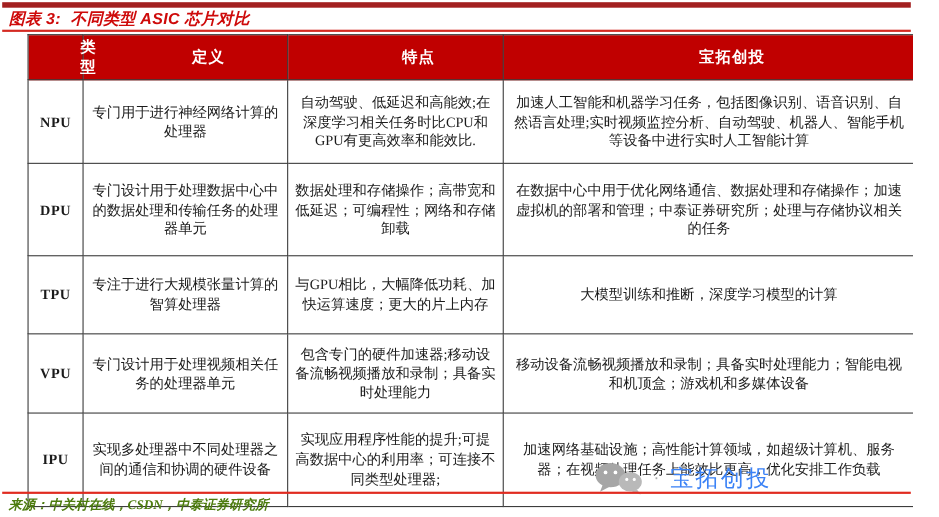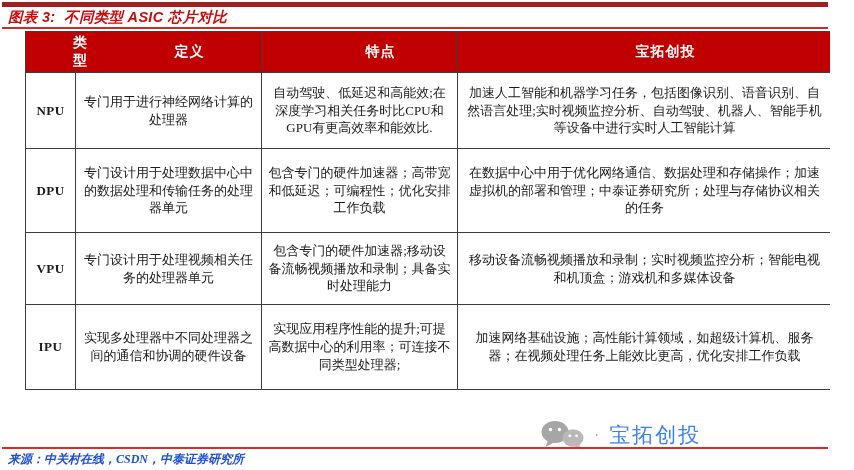--- a/index.html
+++ b/index.html
@@ -80,21 +80,21 @@
     height: 2px;
     background: #E02B20;
   }
   .source-note {
     position: absolute;
     left: 8px; top: 451px;
     font-family: "Liberation Serif", serif;
     font-weight: bold;
     font-style: italic;
     font-size: 12px;
-    color: #1d4ed8;
+    color: #4d7c0f;
     white-space: pre;
   }
   .watermark {
     position: absolute;
     left: 540px; top: 420px;
     display: flex;
     align-items: center;
     gap: 8px;
     font-family: "Liberation Sans", sans-serif;
     font-size: 21px;
@@ -134,28 +134,34 @@
     <tbody>
       <tr class="r-npu">
         <td class="type-cell">NPU</td>
         <td>专门用于进行神经网络计算的处理器</td>
         <td>自动驾驶、低延迟和高能效;在深度学习相关任务时比CPU和GPU有更高效率和能效比.</td>
         <td>加速人工智能和机器学习任务，包括图像识别、语音识别、自然语言处理;实时视频监控分析、自动驾驶、机器人、智能手机等设备中进行实时人工智能计算</td>
       </tr>
       <tr class="r-dpu">
         <td class="type-cell">DPU</td>
         <td>专门设计用于处理数据中心中的数据处理和传输任务的处理器单元</td>
-        <td>包含专门的硬件加速器；高带宽和低延迟；可编程性；优化安排工作负载</td>
+        <td>数据处理和存储操作；高带宽和低延迟；可编程性；网络和存储卸载</td>
         <td>在数据中心中用于优化网络通信、数据处理和存储操作；加速虚拟机的部署和管理；中泰证券研究所；处理与存储协议相关的任务</td>
+      </tr>
+      <tr class="r-tpu">
+        <td class="type-cell">TPU</td>
+        <td>专注于进行大规模张量计算的智算处理器</td>
+        <td>与GPU相比，大幅降低功耗、加快运算速度；更大的片上内存</td>
+        <td>大模型训练和推断，深度学习模型的计算</td>
       </tr>
       <tr class="r-vpu">
         <td class="type-cell">VPU</td>
         <td>专门设计用于处理视频相关任务的处理器单元</td>
         <td>包含专门的硬件加速器;移动设备流畅视频播放和录制；具备实时处理能力</td>
-        <td>移动设备流畅视频播放和录制；实时视频监控分析；智能电视和机顶盒；游戏机和多媒体设备</td>
+        <td>移动设备流畅视频播放和录制；具备实时处理能力；智能电视和机顶盒；游戏机和多媒体设备</td>
       </tr>
       <tr class="r-ipu">
         <td class="type-cell">IPU</td>
         <td>实现多处理器中不同处理器之间的通信和协调的硬件设备</td>
         <td>实现应用程序性能的提升;可提高数据中心的利用率；可连接不同类型处理器;</td>
         <td>加速网络基础设施；高性能计算领域，如超级计算机、服务器；在视频处理任务上能效比更高，优化安排工作负载</td>
       </tr>
     </tbody>
   </table>
 

